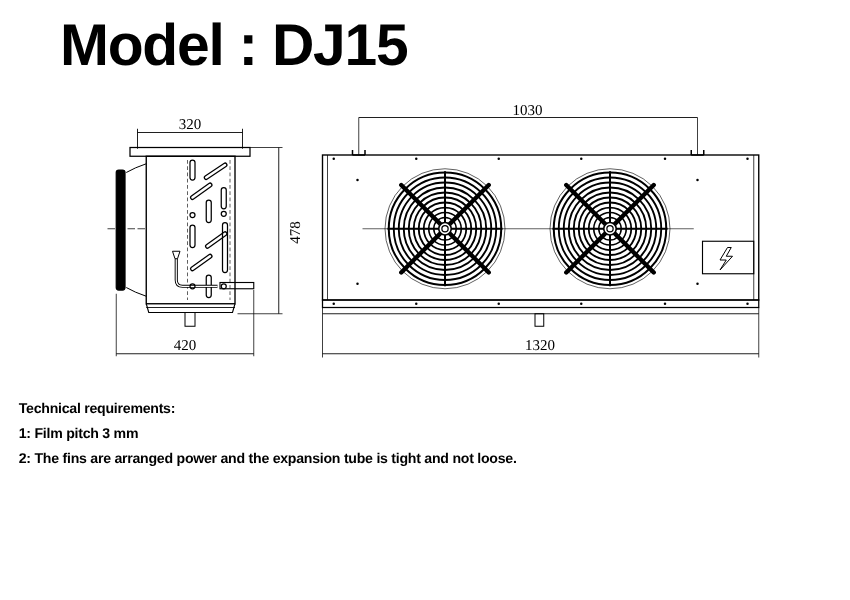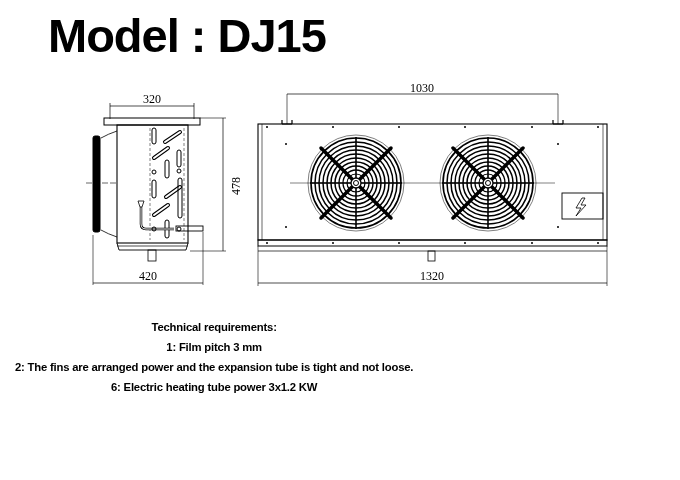--- a/index.html
+++ b/index.html
@@ -1,21 +1,21 @@
 <!DOCTYPE html>
 <html><head>
 <meta charset="utf-8">
 <style>
   html, body { margin:0; padding:0; background:#ffffff; }
   body { width:680px; height:480px; position:relative; overflow:hidden; font-family:"Liberation Sans", sans-serif; color:#000; }
   .title { position:absolute; left:15px; top:12px; font-family:"Liberation Sans", sans-serif; font-weight:bold; font-size:47px; letter-spacing:-1px; line-height:1;margin-left:33px; }
   svg.drawing { position:absolute; left:0; top:0; }
   .dimtext { font-family:"Liberation Serif", serif; font-size:12px; fill:#000; }
   .reqs { position:absolute; left:15px; top:321px; font-family:"Liberation Sans", sans-serif; font-weight:bold; font-size:11.3px; letter-spacing:-0.2px; }
-  .reqs div { height:20px; line-height:13px; white-space:nowrap;text-align:center; }
+  .reqs div { height:20px; line-height:13px; white-space:nowrap; }
 </style>
 </head>
 <body>
 
 <div class="title">Model : DJ15</div>
 
 <svg class="drawing" width="680" height="480" viewBox="0 0 680 480">
 
   <g stroke="#000" fill="none" stroke-width="1">
 
@@ -164,14 +164,13 @@
     <line x1="607" y1="246" x2="607" y2="286" stroke-width="0.6"></line>
     <line x1="258" y1="283" x2="607" y2="283" stroke-width="0.7"></line>
     <text class="dimtext" x="432" y="280" text-anchor="middle" stroke="none">1320</text>
   </g>
 </svg>
 
 <div class="reqs">
   <div>Technical requirements:</div>
   <div>1: Film pitch 3 mm</div>
   <div>2: The fins are arranged power and the expansion tube is tight and not loose.</div>
-  <div>6: Electric heating tube power 3x1.2 KW</div>
 </div>
 
 </body></html>

